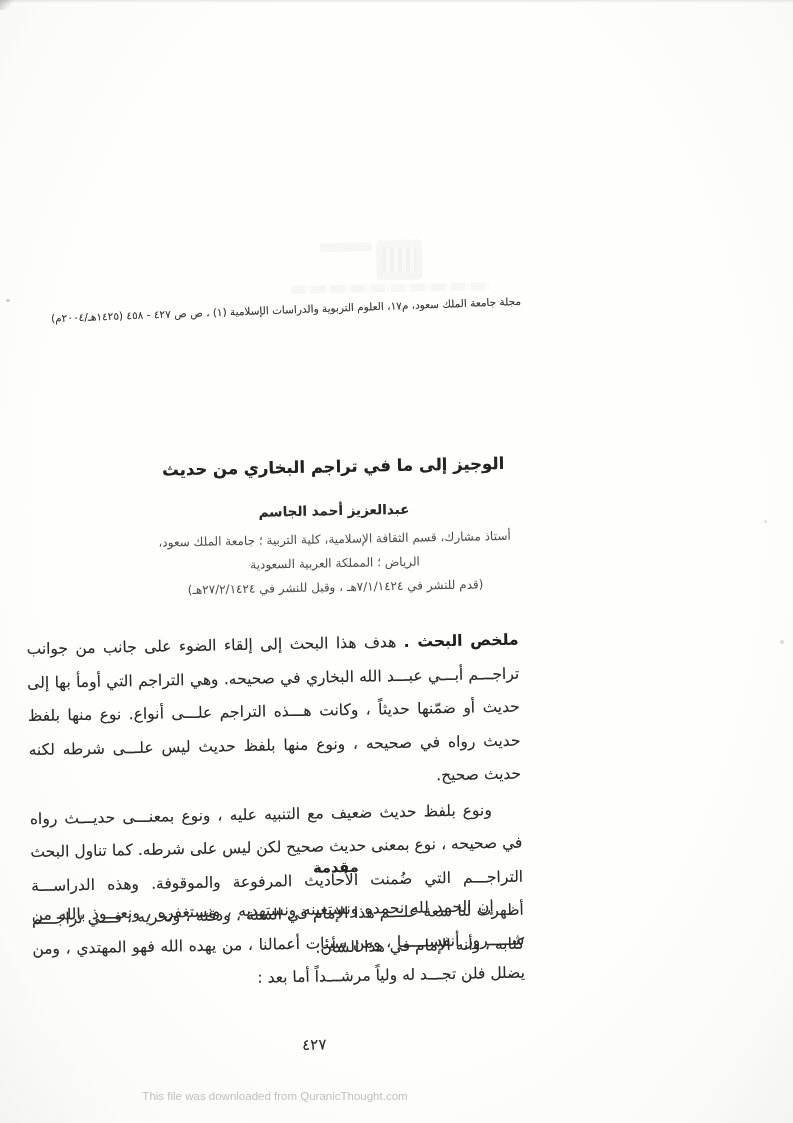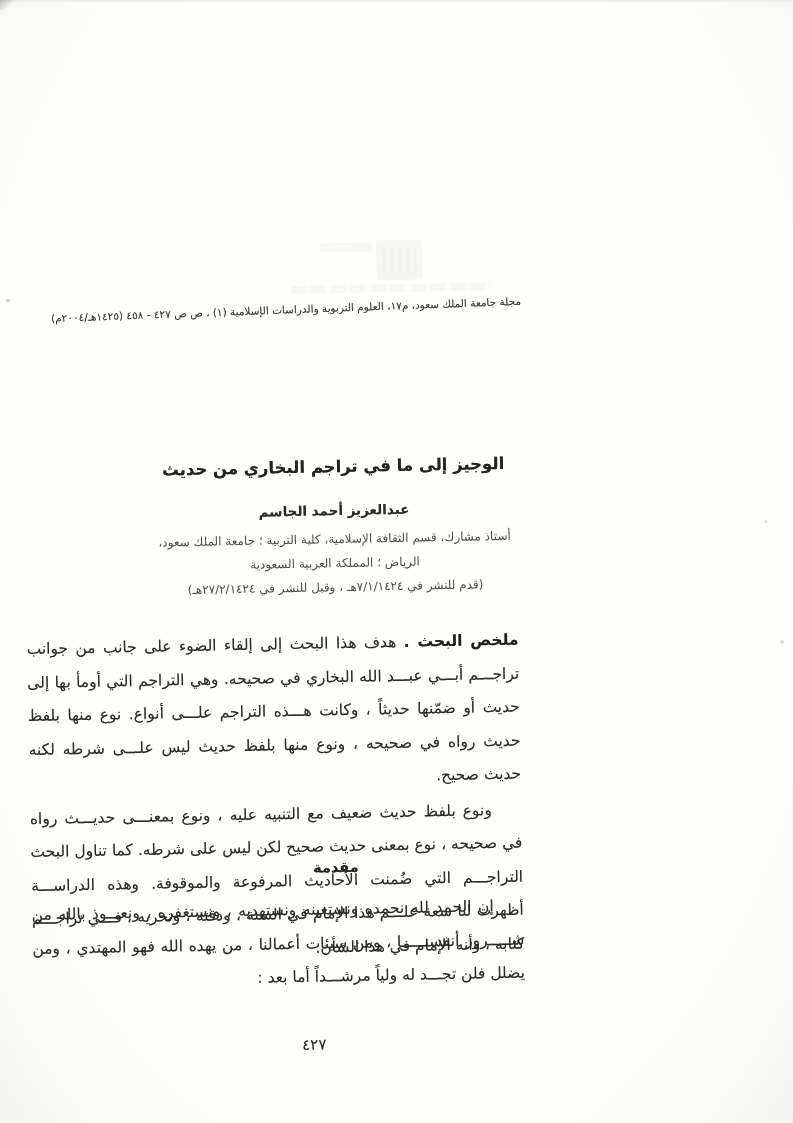--- a/index.html
+++ b/index.html
@@ -168,14 +168,15 @@
     <div class="section-heading ar">مقدمة</div>
 
     <div class="bodycol intro ar">
       <p>إن الحمد لله نحمده ونستعينه ونستهديه ، ونستغفره ، ونعـــوذ بالله من شـــــرور أنفسنـــــا ، ومن سيئات أعمالنا ، من يهده الله فهو المهتدي ، ومن يضلل فلن تجـــد له ولياً مرشـــداً أما بعد :</p>
     </div>
 
     <div class="page-number ar">٤٢٧</div>
 
   </div>
 
+  <div class="footer-note">This file was downloaded from QuranicThought.com</div>
 
 </div>
 
 </body></html>

